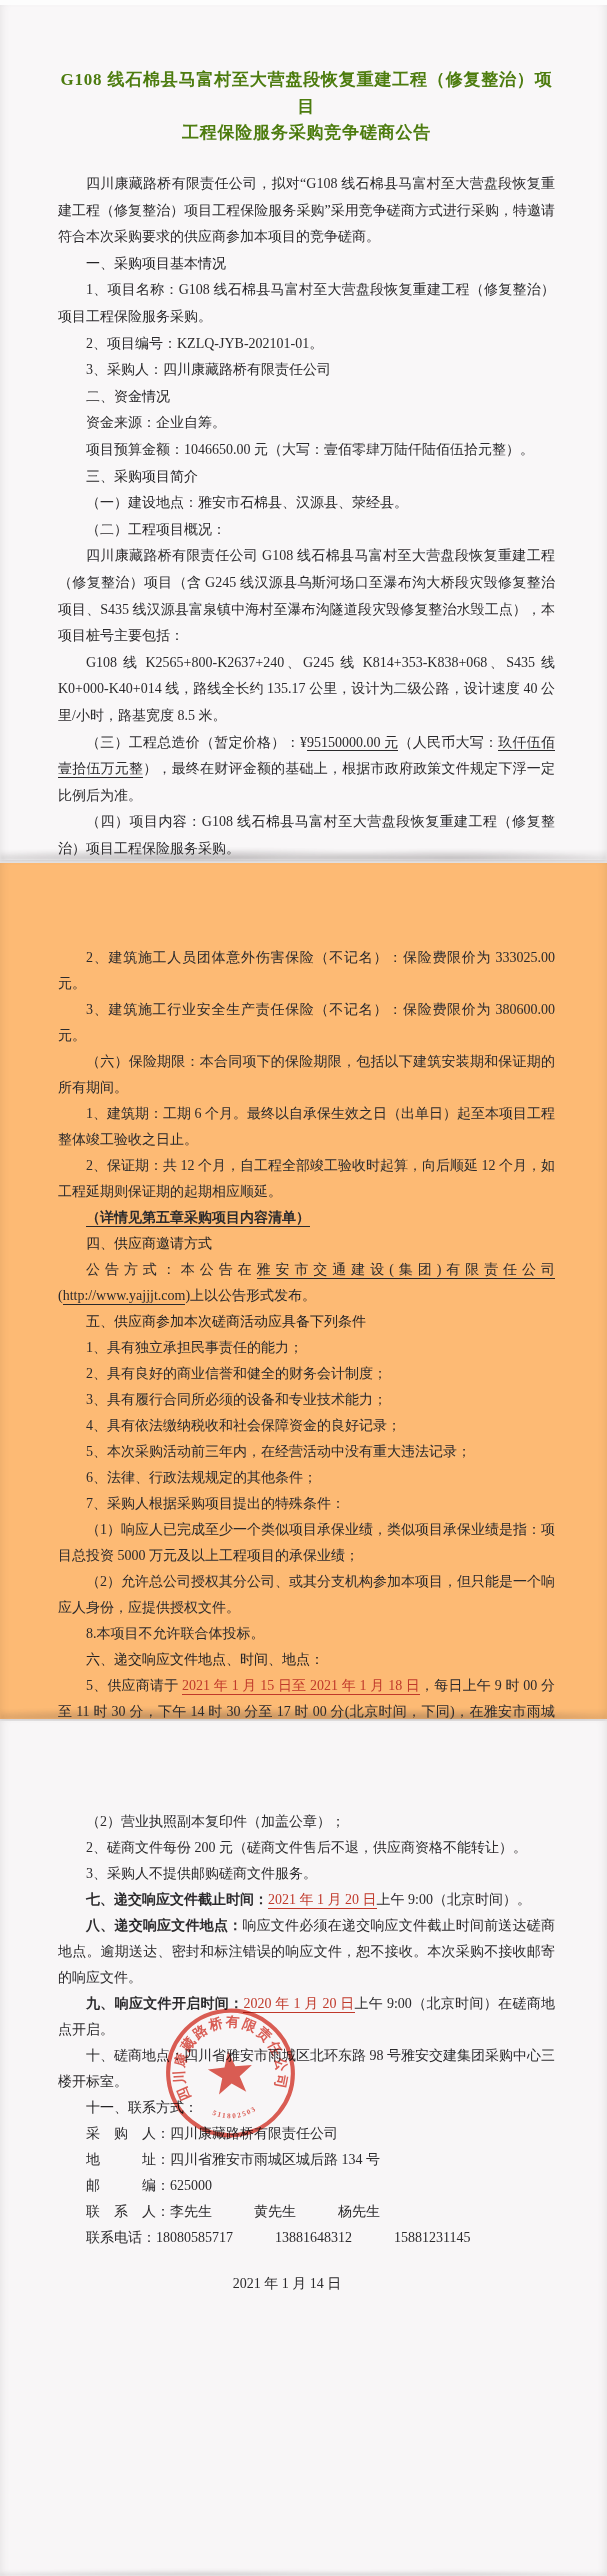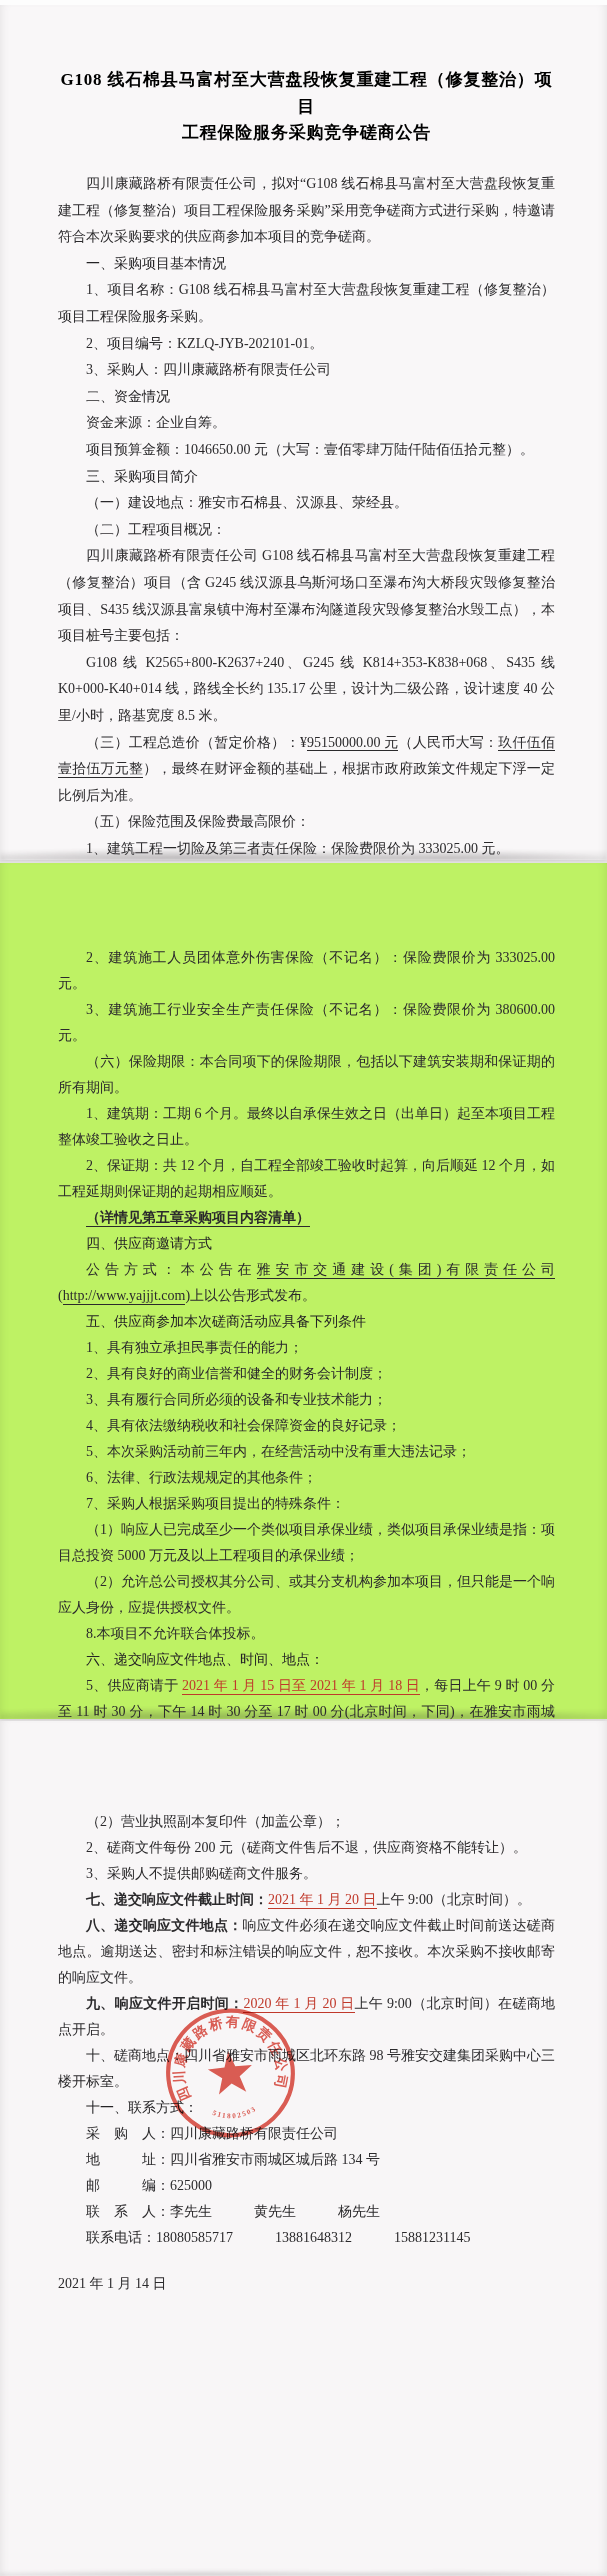--- a/index.html
+++ b/index.html
@@ -7,42 +7,42 @@
     width:607px;height:2576px;position:relative;overflow:hidden;
     background:#e3e1e2;
     font-family:"Liberation Serif","DejaVu Serif",serif;
   }
   body::before{content:"";position:absolute;top:0;left:0;right:0;height:5.3px;background:#fdfdfd;z-index:5;}
   .page{
     position:absolute;left:0;width:607px;background:#f8f6f7;
     box-shadow:inset 7.6px 0 10.6px -7.6px rgba(0,0,0,.10), inset -7.6px 0 10.6px -7.6px rgba(0,0,0,.10);
   }
   .page-1{top:5.3px;height:855px;background:#f9f7f8;}
-  .page-2{top:863px;height:856px;background:#bef264;}
+  .page-2{top:863px;height:856px;background:#fdba74;}
   .page-3{top:1721px;height:855px;background:#f8f6f7;}
   .content{padding:0 52px 0 58px;}
   .page-1 .content{padding-top:62px;}
   .page-2 .content{padding-top:82px;}
   .page-3 .content{padding-top:88px;}
   .content p{
     margin:0;font-size:14px;line-height:26px;color:#2b2a2c;
     text-align:justify;text-indent:2em;
   }
   .page-1 .content p{line-height:26.6px;}
   p.title{
     text-align:center;text-indent:0;font-weight:bold;font-size:17px;
-    line-height:38px;color:#000000;letter-spacing:0.8px;
+    line-height:38px;color:#4d7c0f;letter-spacing:0.8px;
   }
   p.title:first-child{margin-bottom:0;}
   .page-1 p.title + p:not(.title){margin-top:24px;}
   p.h{font-weight:normal;color:#242325;}
   span.b{font-weight:bold;}
   span.u{border-bottom:1.2px solid currentColor;padding-bottom:0.8px;}
   span.r{color:#c0392b;}
-  p.date{text-align:left;text-indent:0;padding-right:39px;margin-top:20px !important;font-family:Liberation Serif, serif;}
+  p.date{text-align:center;text-indent:0;padding-right:39px;margin-top:20px !important;font-family:Liberation Serif, serif;}
   .scan-smudge{
     position:absolute;left:0;right:0;bottom:0;height:15px;opacity:.75;
     filter:blur(1.5px);pointer-events:none;
     background:
       radial-gradient(55% 120% at 32% 100%, rgba(55,50,52,.38), transparent 70%),
       radial-gradient(38% 100% at 74% 100%, rgba(55,50,52,.34), transparent 72%),
       linear-gradient(to bottom, rgba(0,0,0,0) 30%, rgba(60,56,58,.16) 100%);
   }
   .page-3 .scan-smudge{height:7.6px;opacity:.5;}
   .seal{
@@ -66,20 +66,21 @@
       <p class="p"><span>3、采购人：四川康藏路桥有限责任公司</span></p>
       <p class="h"><span>二、资金情况</span></p>
       <p class="p"><span>资金来源：企业自筹。</span></p>
       <p class="p"><span>项目预算金额：1046650.00 元（大写：壹佰零肆万陆仟陆佰伍拾元整）。</span></p>
       <p class="h"><span>三、采购项目简介</span></p>
       <p class="p"><span>（一）建设地点：雅安市石棉县、汉源县、荥经县。</span></p>
       <p class="p"><span>（二）工程项目概况：</span></p>
       <p class="p"><span>四川康藏路桥有限责任公司 G108 线石棉县马富村至大营盘段恢复重建工程（修复整治）项目（含 G245 线汉源县乌斯河场口至瀑布沟大桥段灾毁修复整治项目、S435 线汉源县富泉镇中海村至瀑布沟隧道段灾毁修复整治水毁工点），本项目桩号主要包括：</span></p>
       <p class="p"><span>G108 线 K2565+800-K2637+240、G245 线 K814+353-K838+068、S435 线 K0+000-K40+014 线，路线全长约 135.17 公里，设计为二级公路，设计速度 40 公里/小时，路基宽度 8.5 米。</span></p>
       <p class="p"><span>（三）工程总造价（暂定价格）：¥</span><span class="u">95150000.00 元</span><span>（人民币大写：</span><span class="u">玖仟伍佰壹拾伍万元整</span><span>），最终在财评金额的基础上，根据市政府政策文件规定下浮一定比例后为准。</span></p>
+      <p class="p"><span>（四）项目内容：G108 线石棉县马富村至大营盘段恢复重建工程（修复整治）项目工程保险服务采购。</span></p>
       <p class="p"><span>（五）保险范围及保险费最高限价：</span></p>
       <p class="p"><span>1、建筑工程一切险及第三者责任保险：保险费限价为 333025.00 元。</span></p>
     </div>
   <div class="scan-smudge"></div>
 </div>
 
 <div class="page page-2">
   <div class="content">
       <p class="p"><span>2、建筑施工人员团体意外伤害保险（不记名）：保险费限价为 333025.00 元。</span></p>
       <p class="p"><span>3、建筑施工行业安全生产责任保险（不记名）：保险费限价为 380600.00 元。</span></p>

